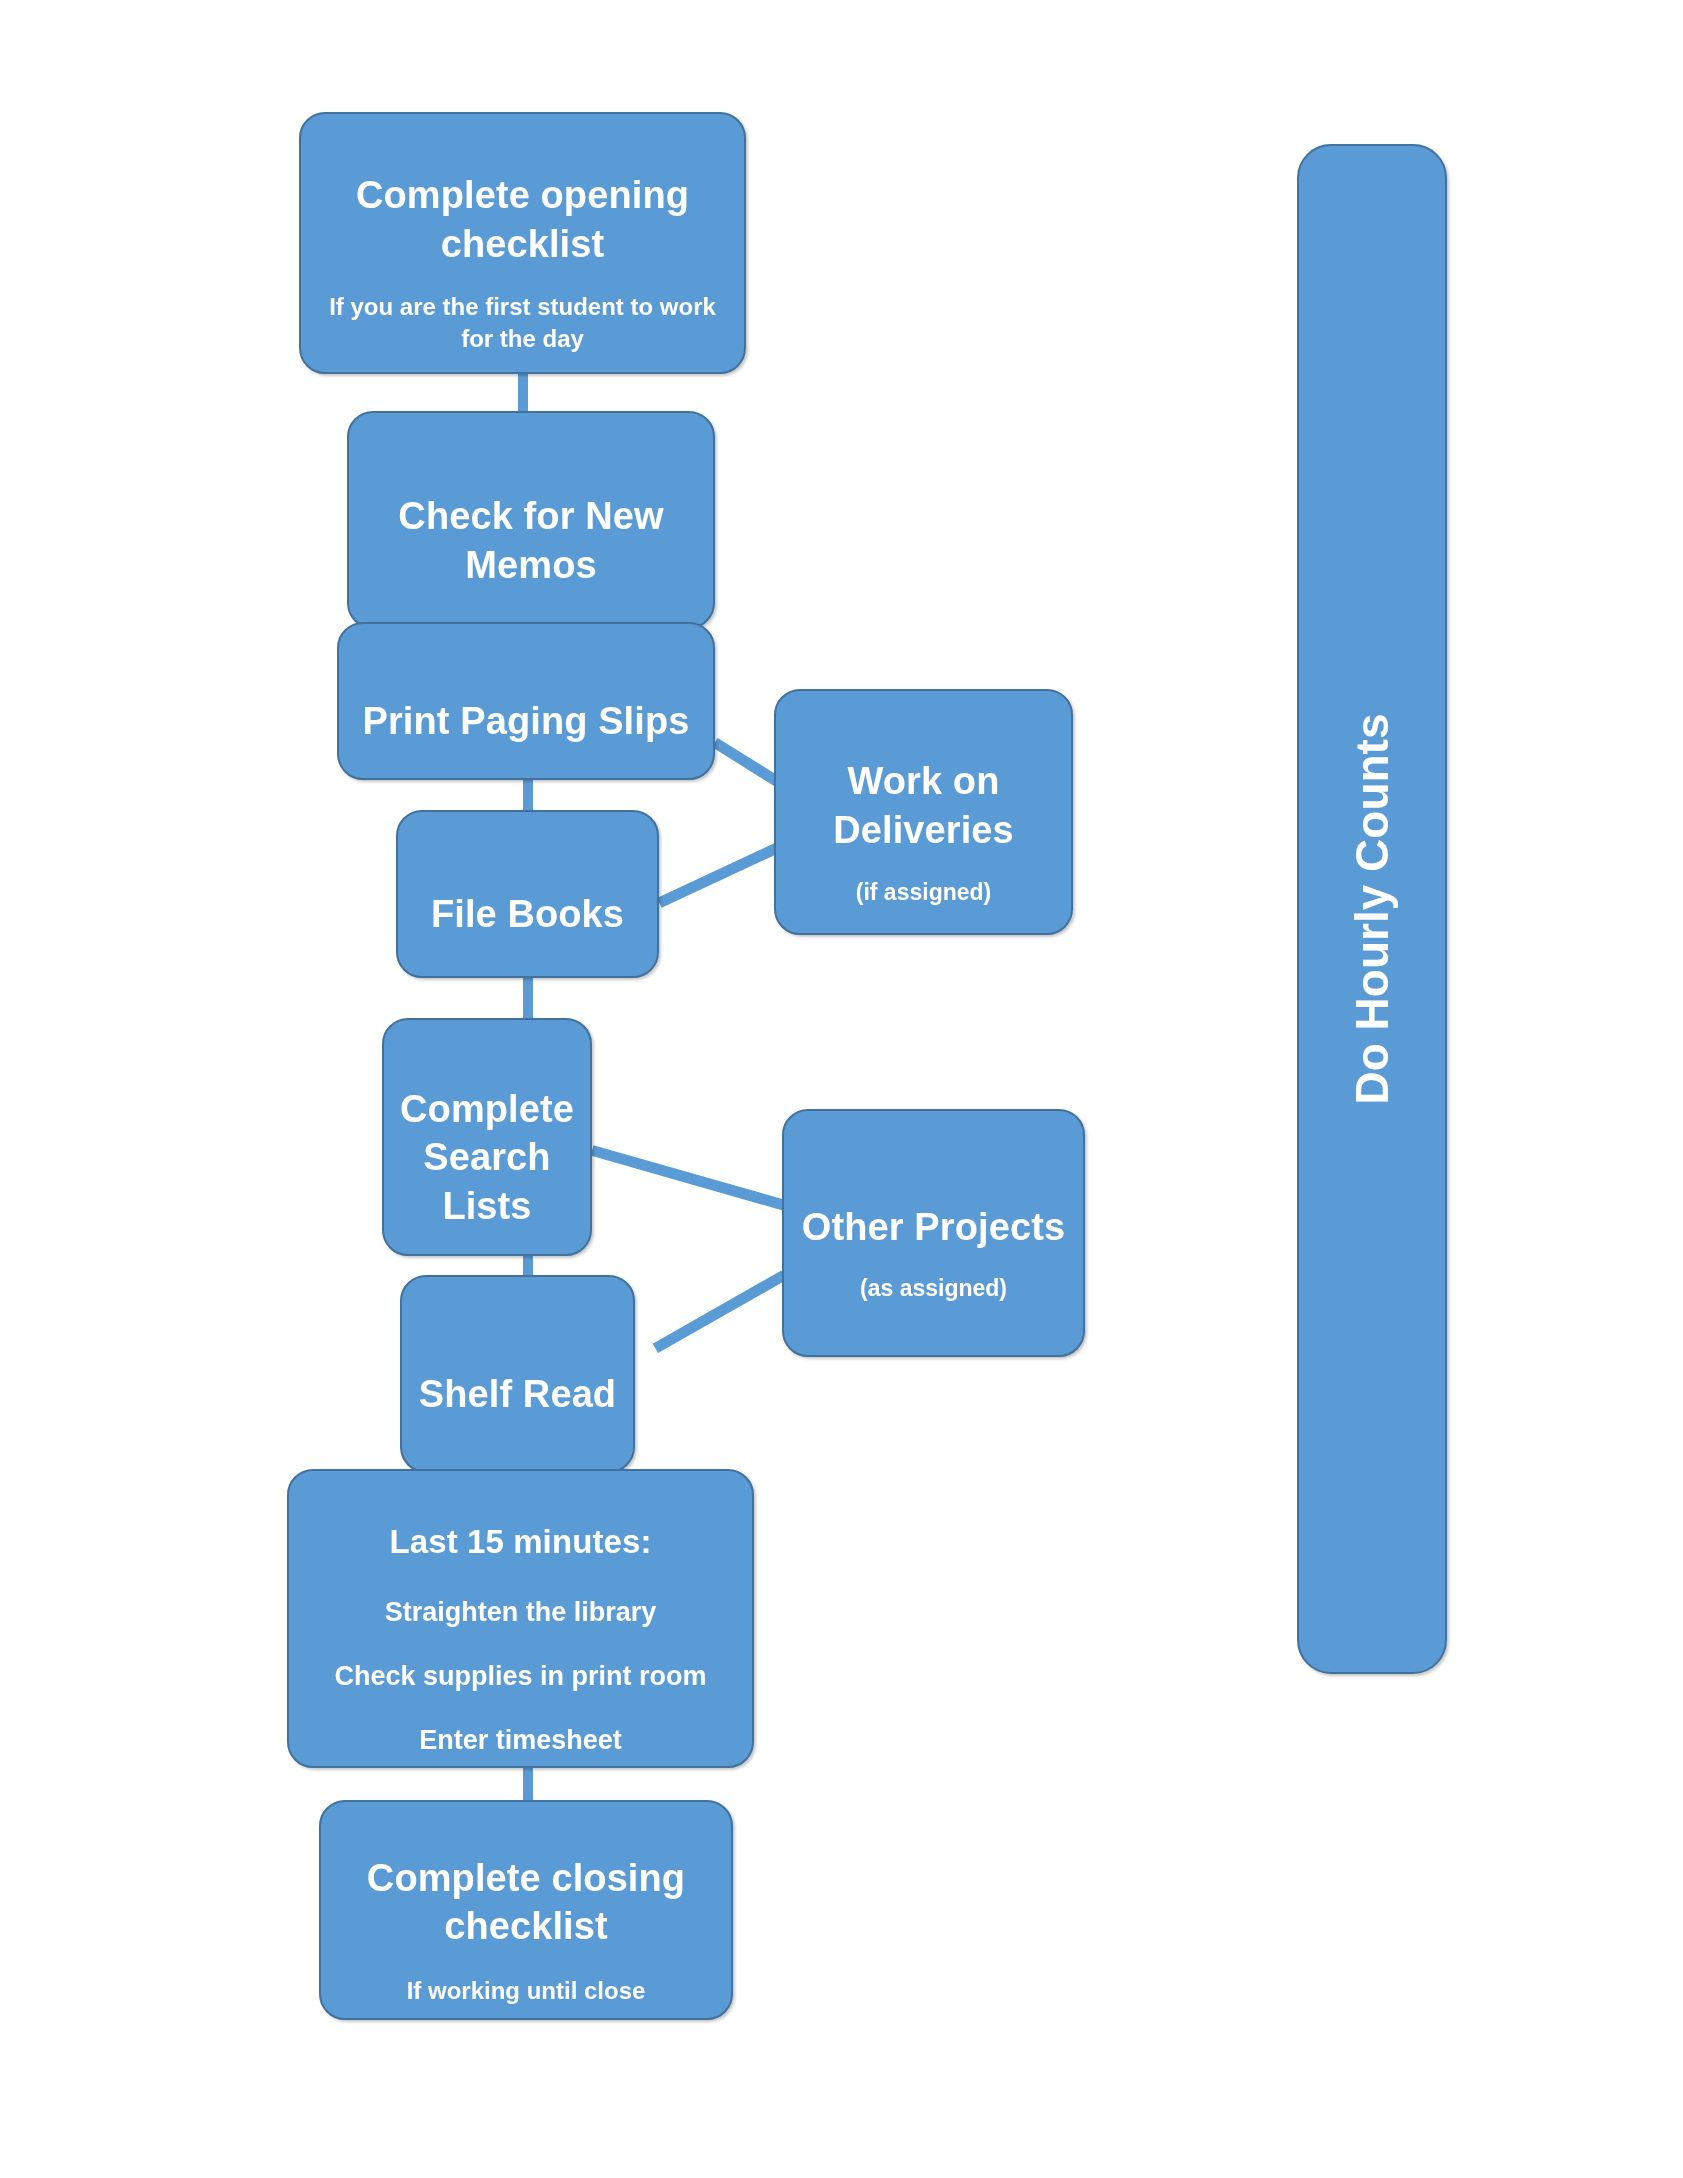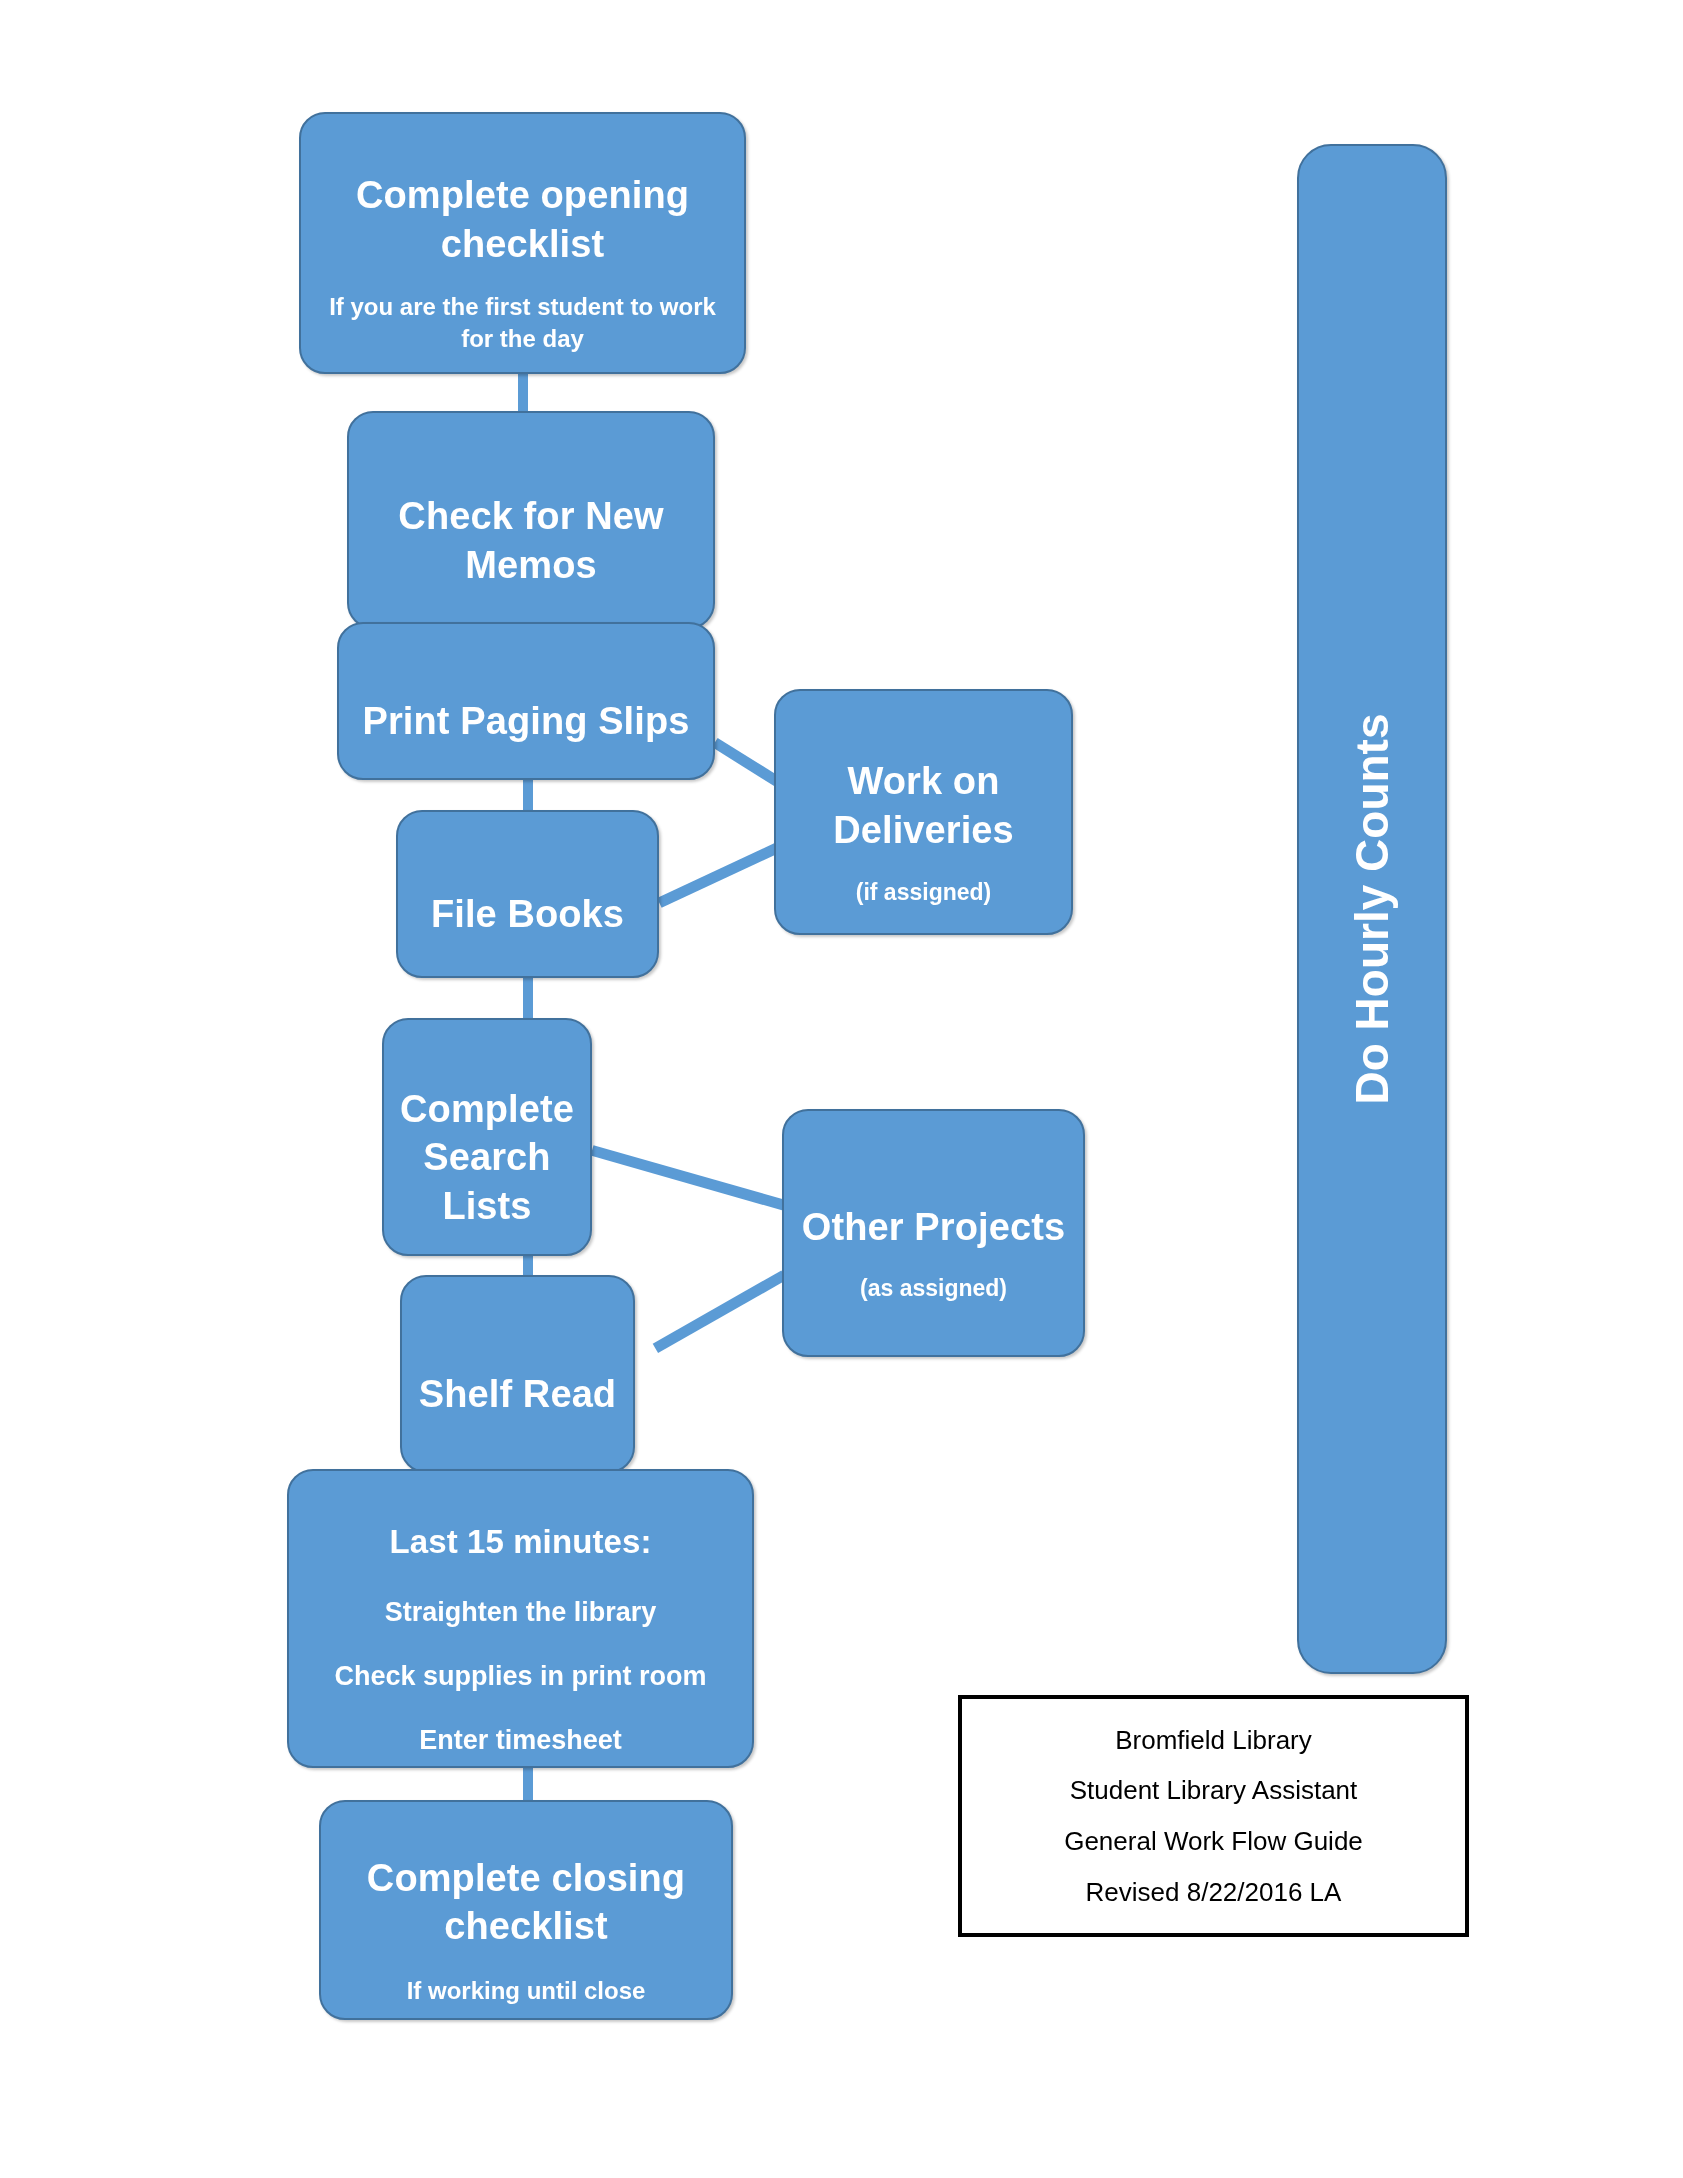--- a/index.html
+++ b/index.html
@@ -200,21 +200,15 @@
 
   <div class="node" id="node-closing">
     <div class="title">Complete closing checklist</div>
     <div class="sub">If working until close</div>
   </div>
 
   <div class="node" id="node-hourly">
     <div class="vtext">Do Hourly Counts</div>
   </div>
 
-  <div id="caption-box">
-    <div class="cline">Bromfield Library</div>
-    <div class="cline">Student Library Assistant</div>
-    <div class="cline">General Work Flow Guide</div>
-    <div class="cline">Revised 8/22/2016 LA</div>
-  </div>
 
 </div>
 
 
 </body></html>

